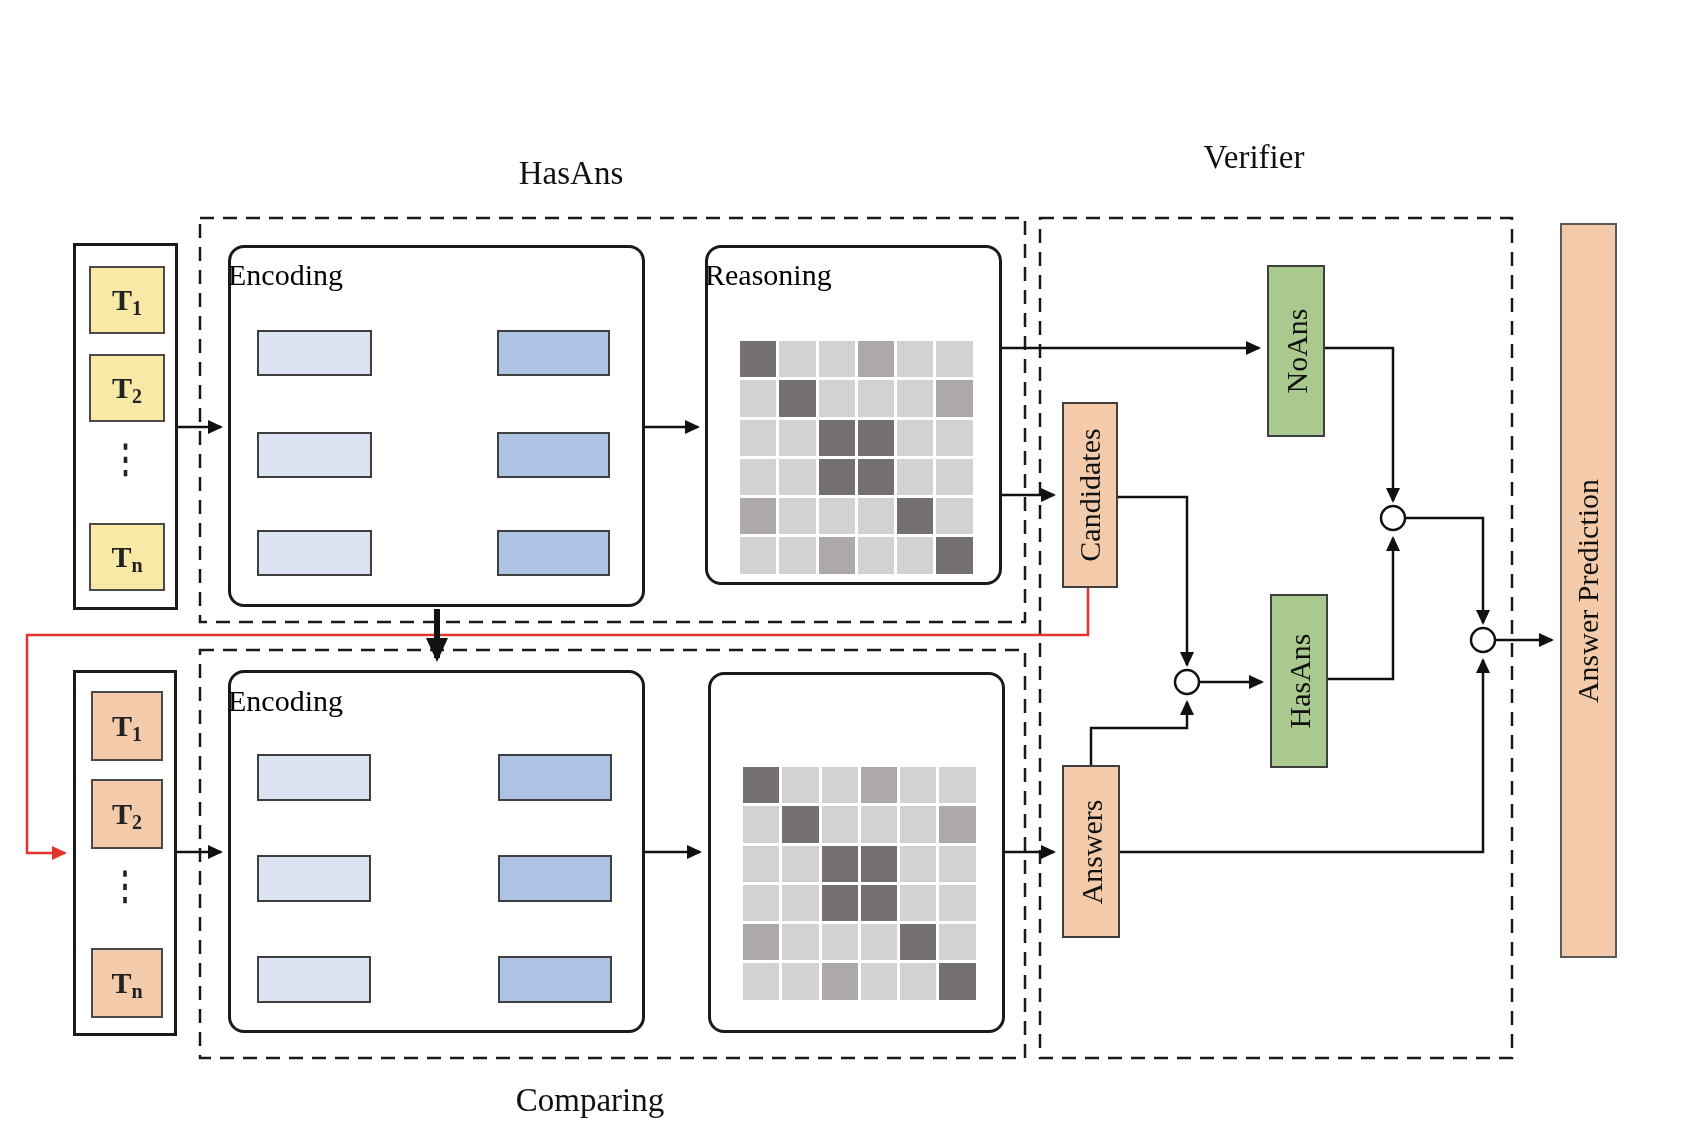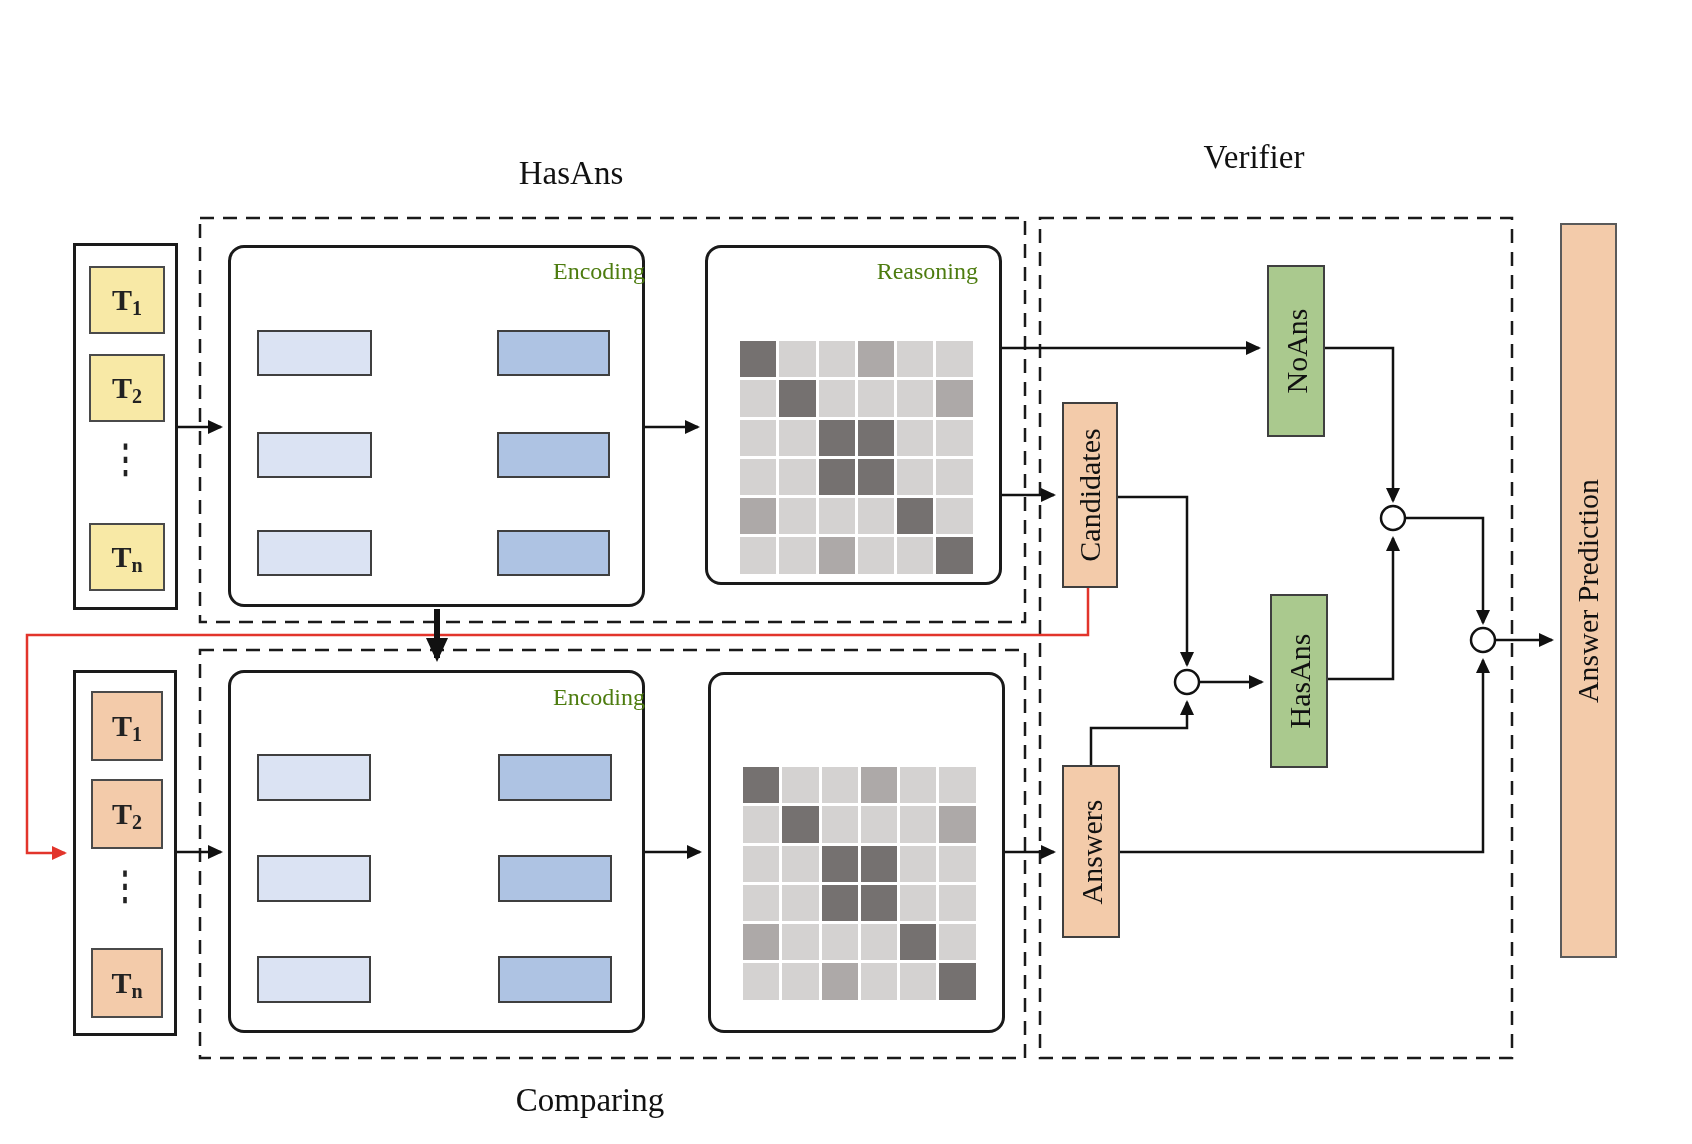--- a/index.html
+++ b/index.html
@@ -2,21 +2,21 @@
 <html><head>
 <meta charset="utf-8">
 <style>
   html,body{margin:0;padding:0;background:#fff;}
   #canvas{position:relative;width:1692px;height:1144px;background:#fff;overflow:hidden;
           font-family:"Liberation Serif","DejaVu Serif",serif;color:#111;}
   .abs{position:absolute;box-sizing:border-box;}
   #title{left:0;top:38px;width:1440px;text-align:center;font-size:44px;font-weight:bold;color:#000;}
   .seclabel{width:200px;text-align:center;font-size:33px;color:#111;}
   .roundbox{border:3px solid #1a1a1a;border-radius:16px;background:#fff;}
-  .blocktitle{text-align:right;font-size:24px;color:#4d7c0f;}
+  .blocktitle{text-align:left;font-size:30px;color:#000000;}
   .tokcol{border:3px solid #1a1a1a;background:#fff;}
   .token{display:flex;align-items:center;justify-content:center;border:2px solid #4a4a4a;
          font-size:30px;font-weight:bold;color:#222;}
   .token sub{font-size:20px;line-height:1;transform:translateY(8px);}
   .dots{font-size:26px;font-weight:bold;color:#222;transform:scaleY(1.5);text-align:center;}
   .encrect{border:2px solid #3f3f3f;}
   .light{background:var(--enc-light);}
   .dark{background:var(--enc-dark);}
   .att-grid{display:grid;grid-template-columns:repeat(6,36.3px);grid-auto-rows:36.3px;gap:3px;}
   .vbox{display:flex;align-items:center;justify-content:center;border:2px solid #3f3f3f;}

